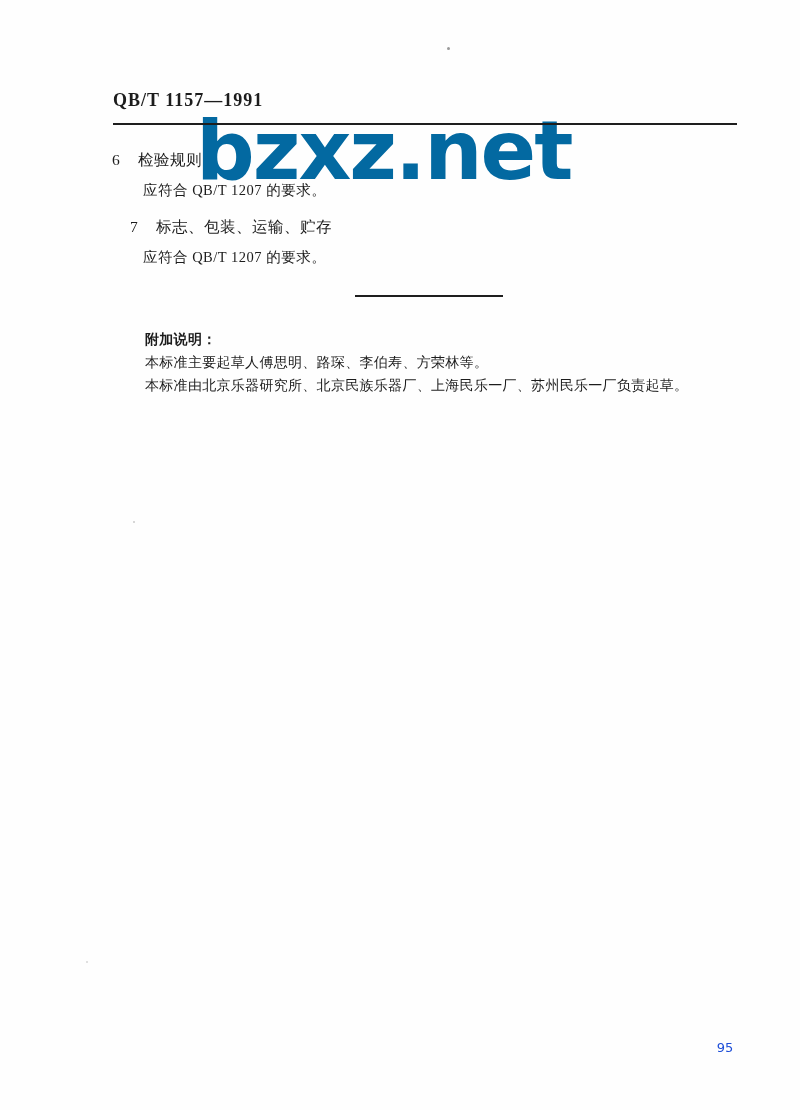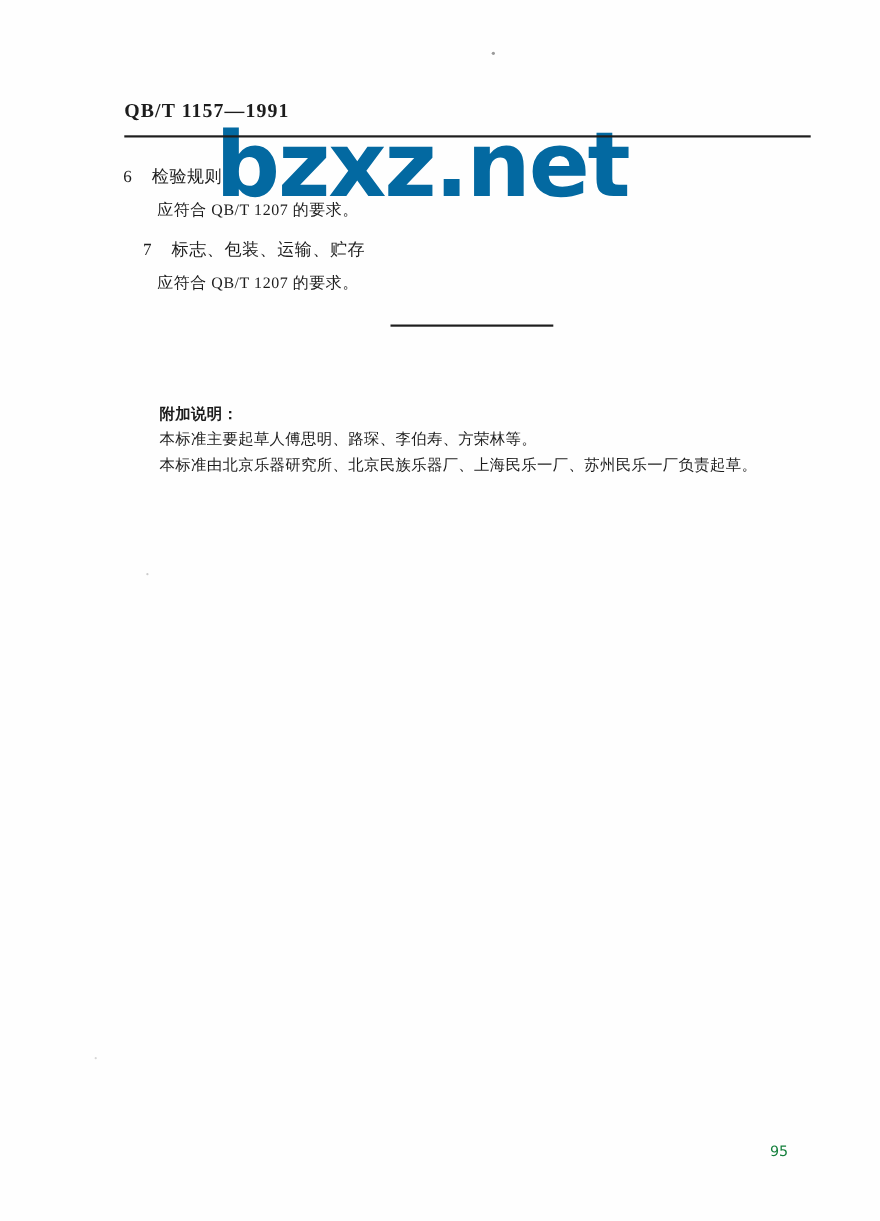--- a/index.html
+++ b/index.html
@@ -75,33 +75,32 @@
     background: #1e1e1e;
   }
 
   .notes {
     left: 145px;
     top: 328px;
     width: 560px;
     font-size: 14px;
     line-height: 23px;
     letter-spacing: 0.3px;
-    margin-top: 38px;
   }
   .notes .notes-heading { font-weight: bold; }
   .notes .note-line { white-space: nowrap; }
 
   .page-number {
     left: 700px;
     top: 1040px;
     width: 50px;
-    text-align: left;
+    text-align: center;
     font-family: "DejaVu Sans", sans-serif;
     font-size: 13px;
-    color: #15803d;
+    color: #1d4ed8;
   }
 
   .speck {
     position: absolute;
     background: #9a9a9a;
     border-radius: 50%;
     z-index: 1;
   }
   .speck-1 { left: 447px; top: 47px;  width: 3px; height: 3px; }
   .speck-2 { left: 133px; top: 521px; width: 2px; height: 2px; opacity: .5; }

